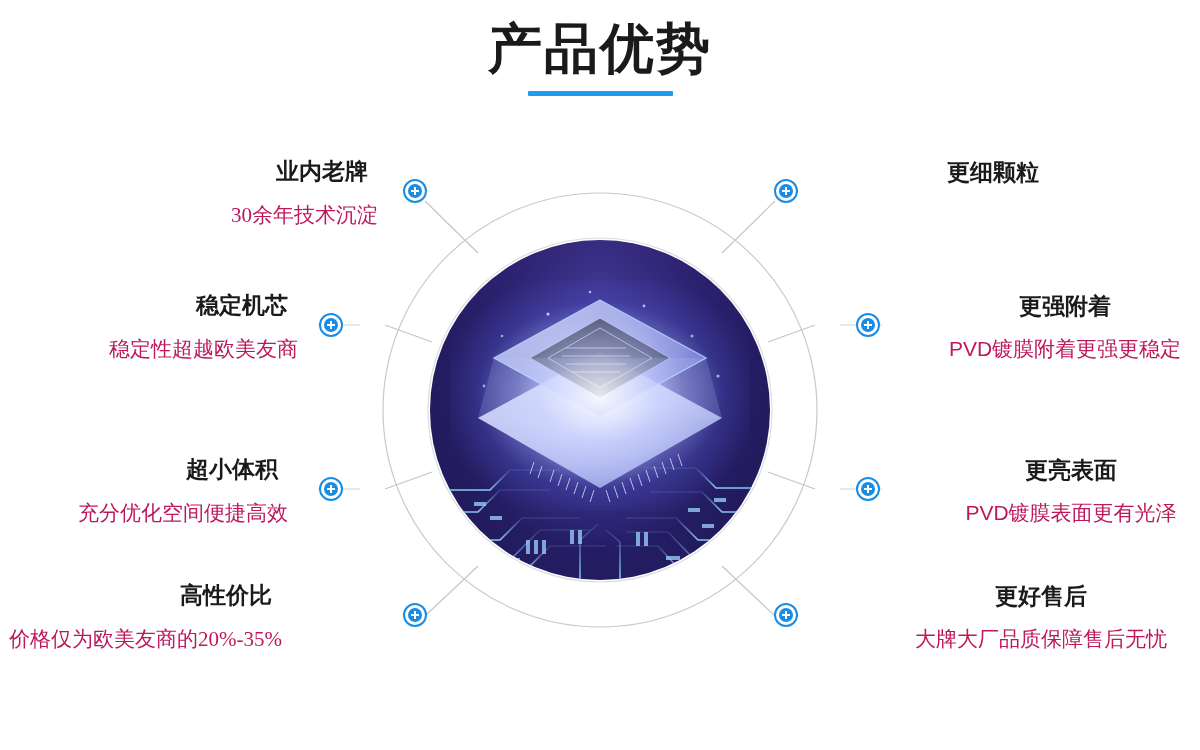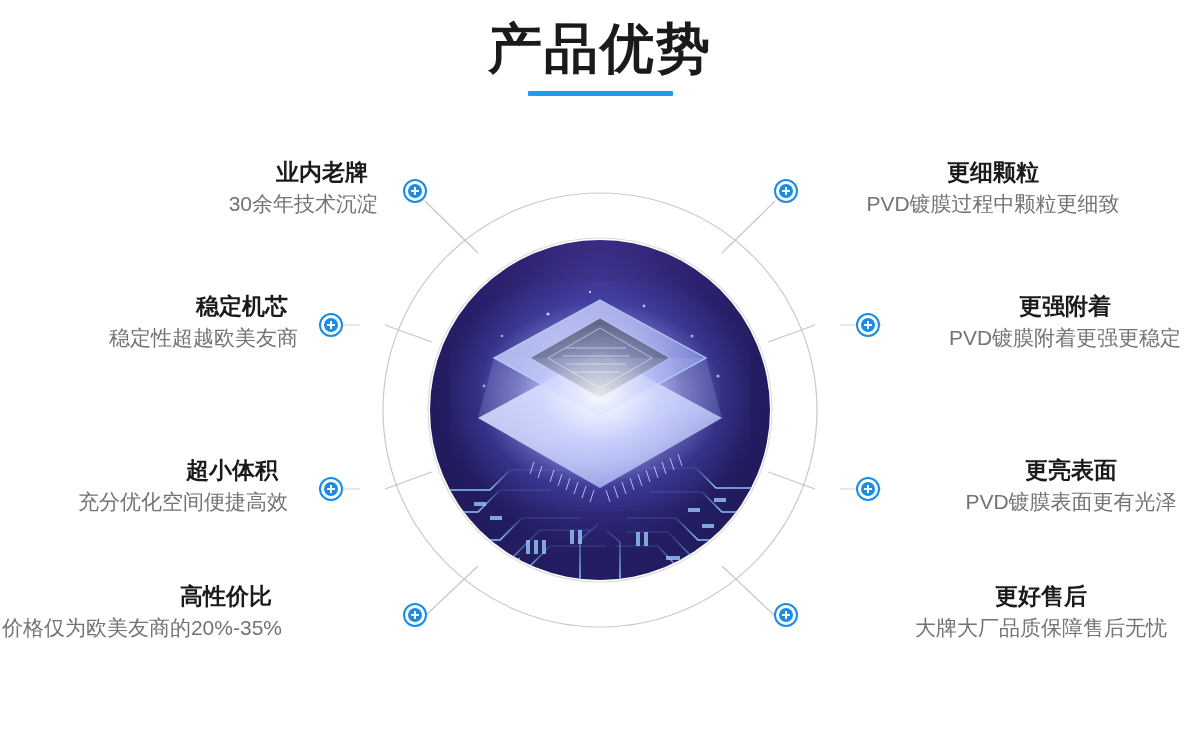--- a/index.html
+++ b/index.html
@@ -97,42 +97,43 @@
     height: 8px;
   }
 
   
   .feature {
     position: absolute;
     width: 330px;
   }
   .feature.left {
     text-align: right;
+    font-family: Liberation Serif, serif;
   }
   .feature.right {
     text-align: center;
   }
   .feature-title {
     display: block;
     font-size: 23px;
     font-weight: bold;
     color: #1a1a1a;
     line-height: 1.25;
     white-space: nowrap;
   }
   .feature.left .feature-title {
     margin-right: 10px;
   }
   .feature-desc {
     display: block;
     font-size: 21px;
     font-weight: normal;
-    color: #737373;
+    color: #be185d;
     line-height: 1.35;
-    margin-top: 3px;
+    margin-top: 14px;
     white-space: nowrap;
   }
 
   
   .chip-circle {
     position: absolute;
     left: 430px;
     top: 240px;
     width: 340px;
     height: 340px;
@@ -321,21 +322,20 @@
     <span class="feature-title">超小体积</span>
     <span class="feature-desc">充分优化空间便捷高效</span>
   </div>
   <div class="feature left" style="left:-48px; top:582px;">
     <span class="feature-title">高性价比</span>
     <span class="feature-desc">价格仅为欧美友商的20%-35%</span>
   </div>
 
   <div class="feature right" style="left:828px; top:158px;">
     <span class="feature-title">更细颗粒</span>
-    <span class="feature-desc">PVD镀膜过程中颗粒更细致</span>
   </div>
   <div class="feature right" style="left:900px; top:292px;">
     <span class="feature-title">更强附着</span>
     <span class="feature-desc">PVD镀膜附着更强更稳定</span>
   </div>
   <div class="feature right" style="left:906px; top:456px;">
     <span class="feature-title">更亮表面</span>
     <span class="feature-desc">PVD镀膜表面更有光泽</span>
   </div>
   <div class="feature right" style="left:876px; top:582px;">

